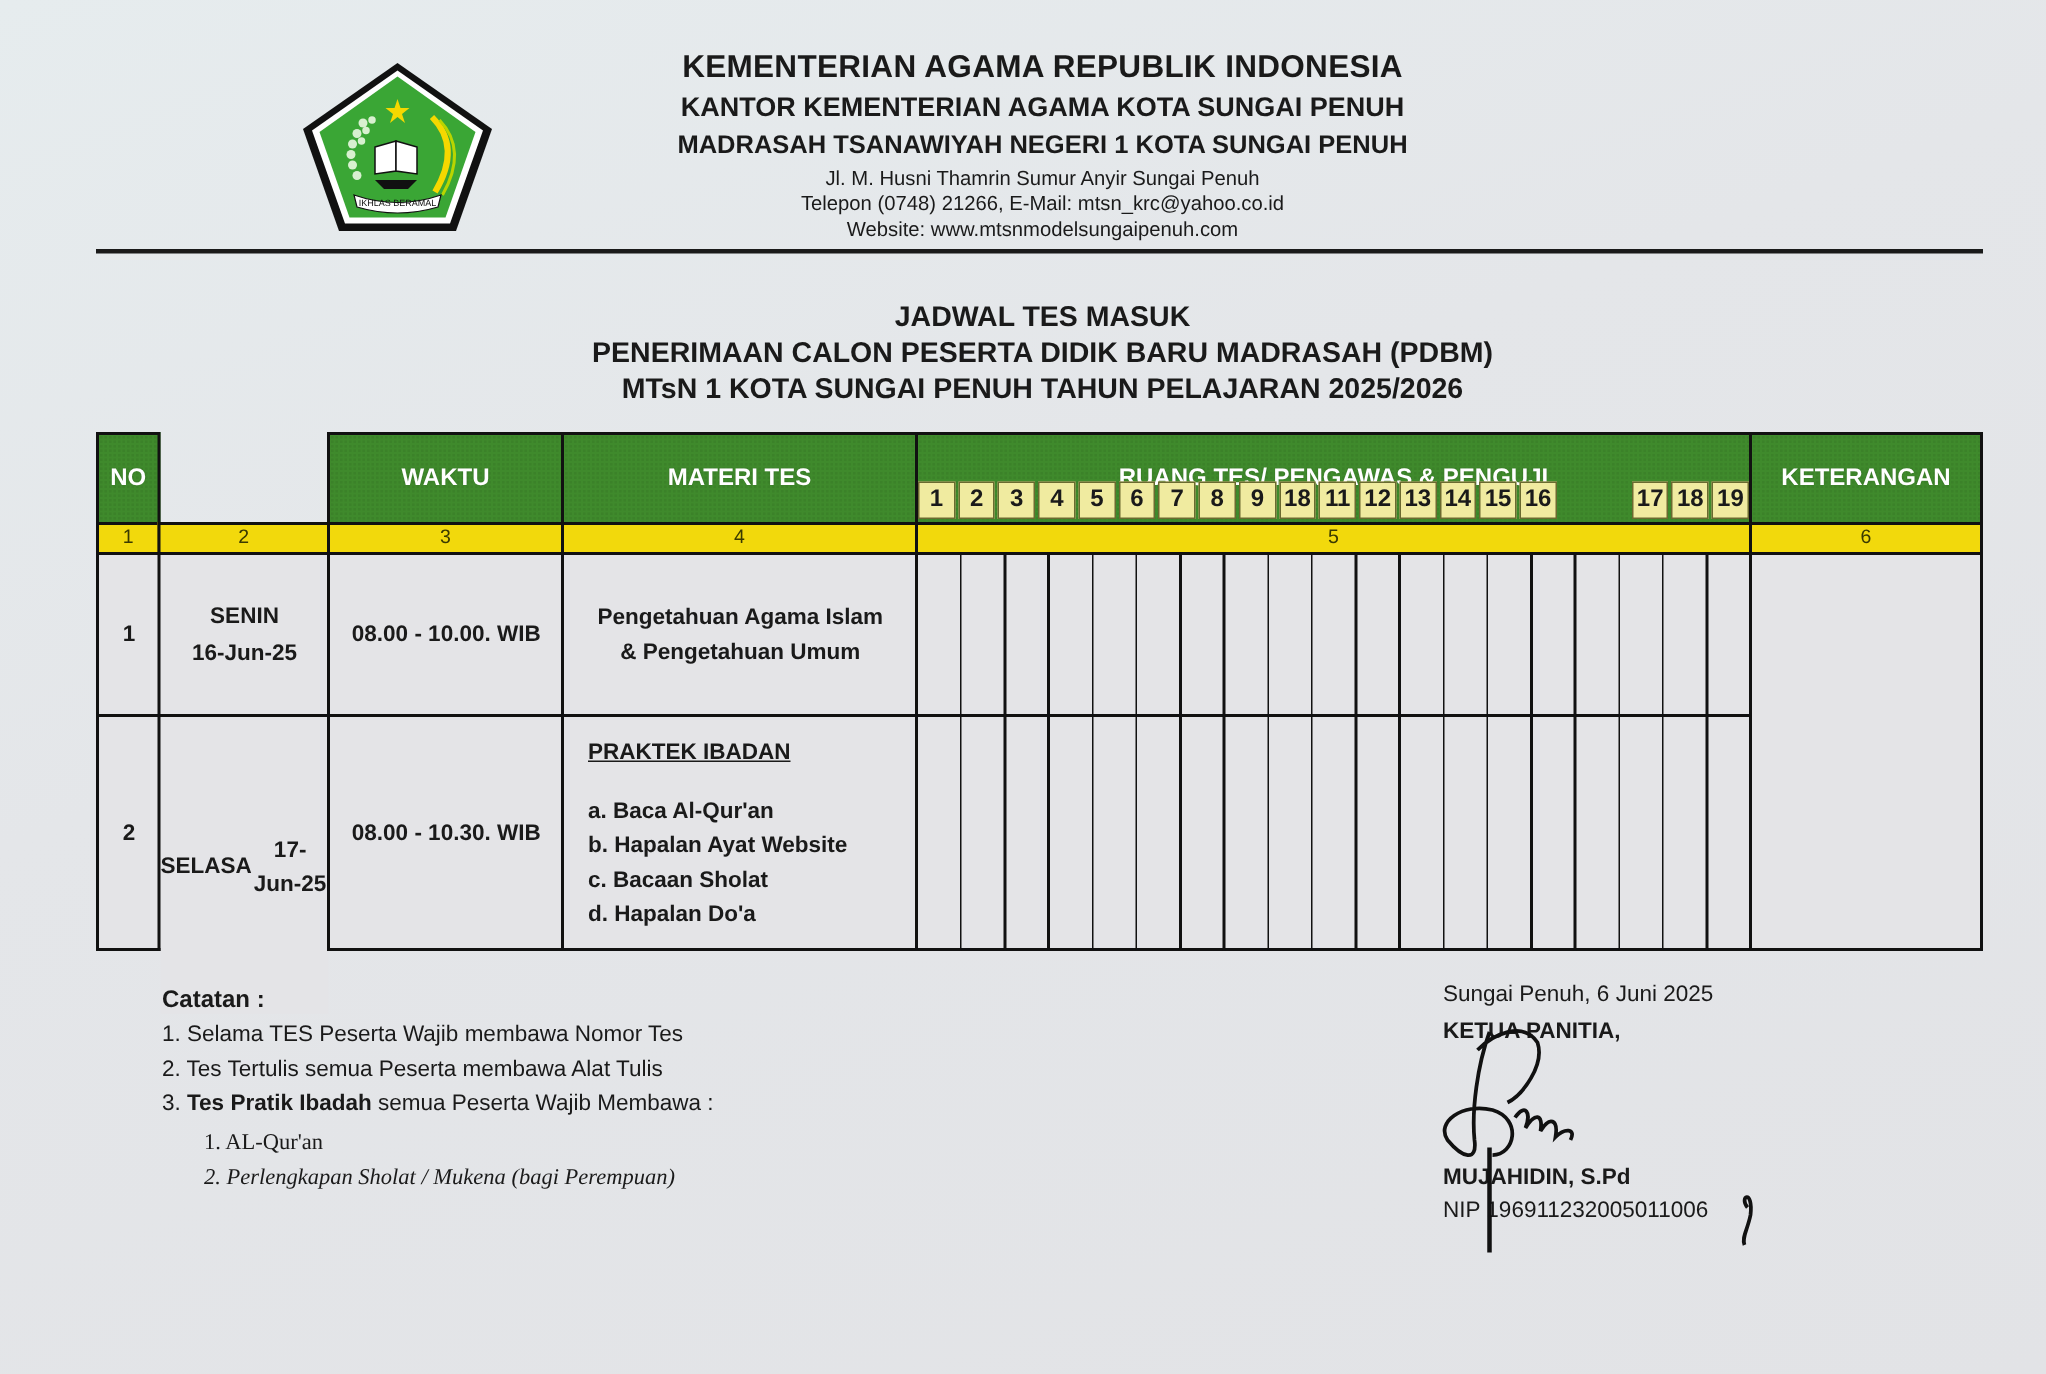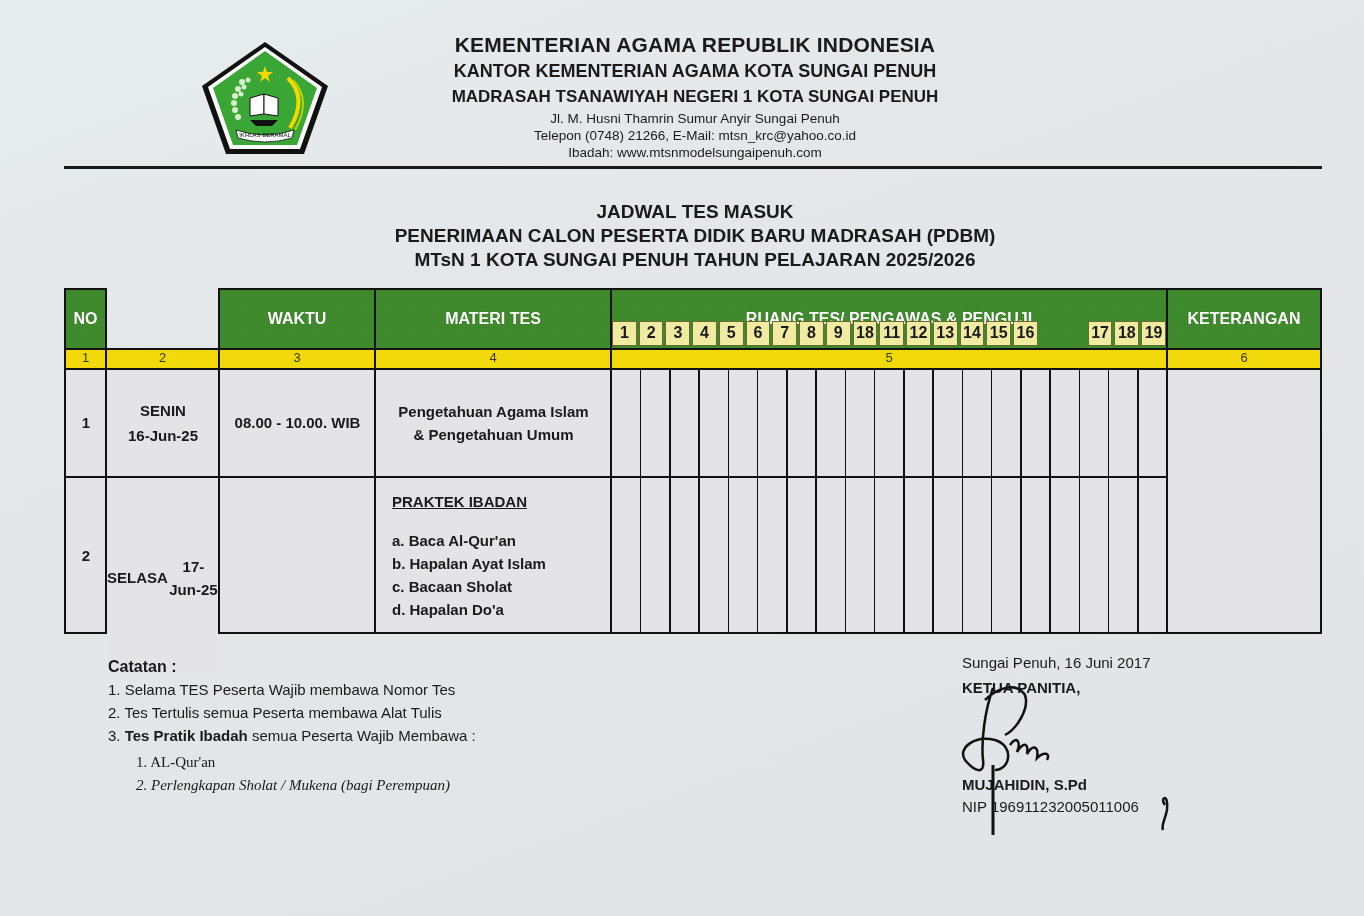--- a/index.html
+++ b/index.html
@@ -83,21 +83,21 @@
     <path d="M36,90 Q65,100 94,90 L92,98 Q65,106 38,98 Z" fill="#fff" stroke="#111" stroke-width="0.8"></path>
     <text x="65" y="97" font-size="6" text-anchor="middle" fill="#111" font-family="Liberation Sans, sans-serif">IKHLAS BERAMAL</text>
   </svg>
 
   <div class="kop">
     <div class="l1">KEMENTERIAN AGAMA REPUBLIK INDONESIA</div>
     <div class="l2">KANTOR KEMENTERIAN AGAMA KOTA SUNGAI PENUH</div>
     <div class="l3">MADRASAH TSANAWIYAH NEGERI 1 KOTA SUNGAI PENUH</div>
     <div class="small">Jl. M. Husni Thamrin Sumur Anyir Sungai Penuh</div>
     <div class="small">Telepon (0748) 21266, E-Mail: mtsn_krc@yahoo.co.id</div>
-    <div class="small">Ibadah: www.mtsnmodelsungaipenuh.com</div>
+    <div class="small">Website: www.mtsnmodelsungaipenuh.com</div>
   </div>
   <div class="rule"></div>
 
   <div class="title">
     <div class="t1">JADWAL TES MASUK</div>
     <div class="t2">PENERIMAAN CALON PESERTA DIDIK BARU MADRASAH (PDBM)</div>
     <div class="t3">MTsN 1 KOTA SUNGAI PENUH TAHUN PELAJARAN 2025/2026</div>
   </div>
 
   <div class="tbl">
@@ -158,24 +158,25 @@
     <div class="cell body-cell center" style="left:312px;top:82px;width:235px;height:105px;flex-direction:column;">
       <span>Pengetahuan Agama Islam</span>
         <span>&amp; Pengetahuan Umum</span>
     </div>
 
     <div class="cell body-cell center" style="left:2px;top:190px;width:40px;height:154px;">2</div>
     <div class="cell body-cell center" style="left:43px;top:190px;width:112px;height:198px;text-align:center;">
       <span>SELASA</span>
         <span style="margin-top:2px;">17-Jun-25</span>
     </div>
+    <div class="cell body-cell center" style="left:156px;top:190px;width:155px;height:154px;">08.00 - 10.30. WIB</div>
     <div class="cell body-cell materi2" style="left:312px;top:190px;width:235px;height:154px;">
       <div class="hd">PRAKTEK IBADAN</div>
       <div>a.  Baca Al-Qur'an</div>
-      <div>b.  Hapalan Ayat Islam</div>
+      <div>b.  Hapalan Ayat Website</div>
       <div>c.  Bacaan Sholat</div>
       <div>d.  Hapalan Do'a</div>
     </div>
 
     <div class="vline" style="left:41px;top:80px;height:266px;"></div>
     <div class="vline" style="left:154px;top:80px;height:266px;"></div>
     <div class="vline" style="left:310px;top:80px;height:266px;"></div>
     <div class="vline" style="left:546px;top:80px;height:266px;"></div>
     <div class="vline" style="left:1102px;top:80px;height:266px;"></div>
     <div class="hline" style="left:0;top:188px;width:1104px;"></div>
@@ -204,21 +205,21 @@
   <div class="notes">
     <div class="hd">Catatan :</div>
     <div>1. Selama TES Peserta Wajib membawa Nomor Tes</div>
     <div>2. Tes Tertulis semua Peserta membawa  Alat Tulis</div>
     <div><span>3. </span><b>Tes Pratik Ibadah</b><span> semua Peserta Wajib Membawa :</span></div>
     <div class="sub">1. AL-Qur'an</div>
     <div class="sub it" style="margin-top:0;">2. Perlengkapan Sholat / Mukena (bagi Perempuan)</div>
   </div>
 
   <div class="sign">
-    <div>Sungai Penuh, 16 Juni 2017</div>
+    <div>Sungai Penuh, 6 Juni 2025</div>
     <div class="bold" style="margin-top:3px;">KETUA PANITIA,</div>
     <div style="height:75px;"></div>
     <div class="bold">MUJAHIDIN, S.Pd</div>
     <div>NIP 196911232005011006</div>
   </div>
   <svg class="sig-svg" width="220" height="160" viewBox="0 0 220 160">
     <path d="M38,8 C30,30 26,60 28,80 C30,95 20,92 10,80 C2,68 20,55 40,60 C60,66 55,90 40,90 M30,20 C40,10 60,0 70,15 C75,30 60,50 50,55 M55,65 C62,55 66,62 62,72 C68,62 74,62 72,74 C78,64 84,66 82,78 C88,72 96,72 92,80" stroke="#111" stroke-width="2.5" fill="none"></path>
     <path d="M38,85 L38,155" stroke="#111" stroke-width="3"></path>
     <path d="M210,125 C204,118 214,112 212,130 C210,140 206,145 208,150" stroke="#111" stroke-width="2.5" fill="none"></path>
   </svg>

